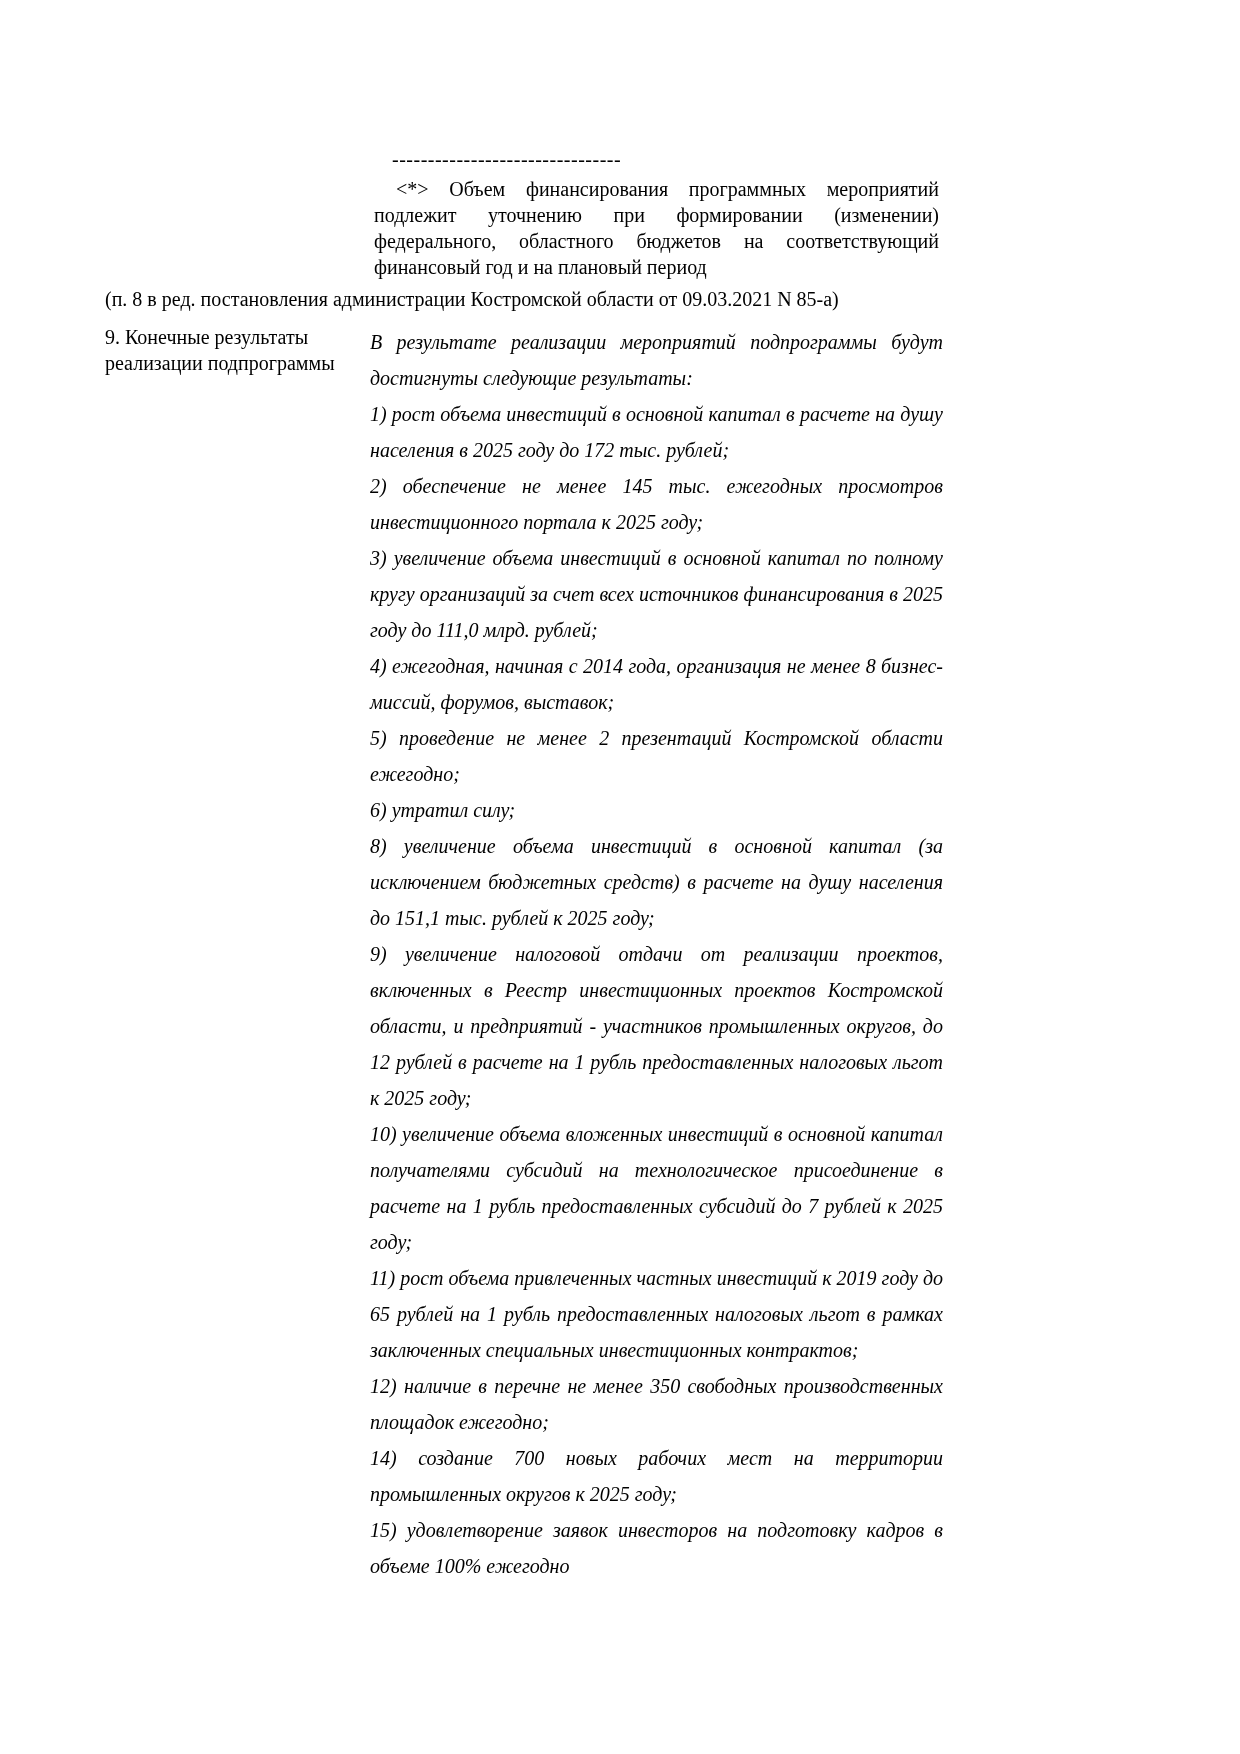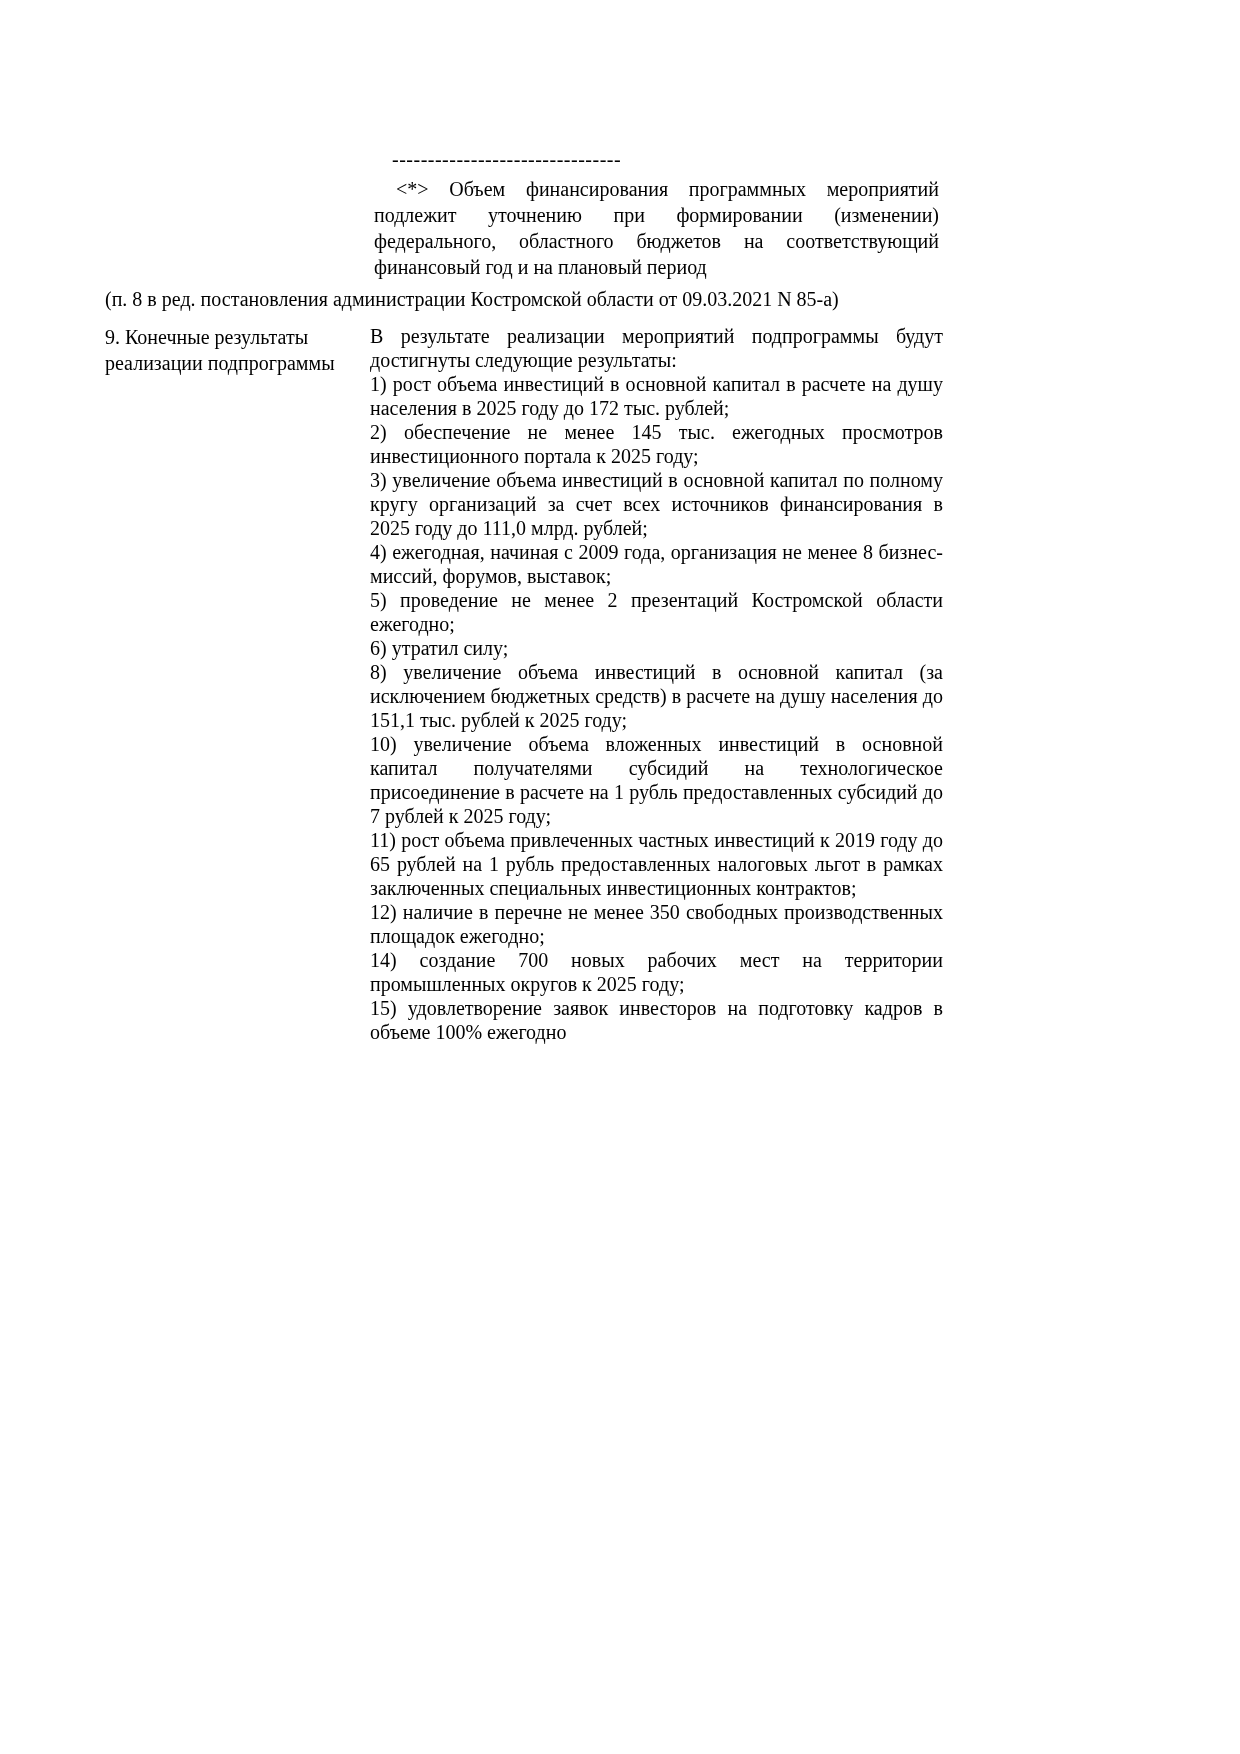--- a/index.html
+++ b/index.html
@@ -52,22 +52,23 @@
     box-sizing: border-box;
     padding-right: 24px;
     font-size: 20px;
     line-height: 26px;
     flex: 0 0 auto;
   }
   .results-body {
     width: 573px;
     flex: 0 0 auto;
     font-size: 20px;
-    line-height: 24px;
+    line-height: 36px;
     text-align: justify;
+    font-style: italic;
   }
   .results-body p {
     margin: 0;
   }
 </style>
 </head>
 <body>
 
 <div class="page">
   <div class="content">
@@ -79,24 +80,25 @@
 
     <div class="amendment">(п. 8 в ред. постановления администрации Костромской области от 09.03.2021 N 85-а)</div>
 
     <div class="results-row">
       <div class="results-label">9. Конечные результаты реализации подпрограммы</div>
       <div class="results-body">
         <p>В результате реализации мероприятий подпрограммы будут достигнуты следующие результаты:</p>
         <p>1) рост объема инвестиций в основной капитал в расчете на душу населения в 2025 году до 172 тыс. рублей;</p>
         <p>2) обеспечение не менее 145 тыс. ежегодных просмотров инвестиционного портала к 2025 году;</p>
         <p>3) увеличение объема инвестиций в основной капитал по полному кругу организаций за счет всех источников финансирования в 2025 году до 111,0 млрд. рублей;</p>
-        <p>4) ежегодная, начиная с 2009 года, организация не менее 8 бизнес-миссий, форумов, выставок;</p>
+        <p>4) ежегодная, начиная с 2014 года, организация не менее 8 бизнес-миссий, форумов, выставок;</p>
         <p>5) проведение не менее 2 презентаций Костромской области ежегодно;</p>
         <p>6) утратил силу;</p>
         <p>8) увеличение объема инвестиций в основной капитал (за исключением бюджетных средств) в расчете на душу населения до 151,1 тыс. рублей к 2025 году;</p>
+        <p>9) увеличение налоговой отдачи от реализации проектов, включенных в Реестр инвестиционных проектов Костромской области, и предприятий - участников промышленных округов, до 12 рублей в расчете на 1 рубль предоставленных налоговых льгот к 2025 году;</p>
         <p>10) увеличение объема вложенных инвестиций в основной капитал получателями субсидий на технологическое присоединение в расчете на 1 рубль предоставленных субсидий до 7 рублей к 2025 году;</p>
         <p>11) рост объема привлеченных частных инвестиций к 2019 году до 65 рублей на 1 рубль предоставленных налоговых льгот в рамках заключенных специальных инвестиционных контрактов;</p>
         <p>12) наличие в перечне не менее 350 свободных производственных площадок ежегодно;</p>
         <p>14) создание 700 новых рабочих мест на территории промышленных округов к 2025 году;</p>
         <p>15) удовлетворение заявок инвесторов на подготовку кадров в объеме 100% ежегодно</p>
       </div>
     </div>
 
   </div>
 </div>

